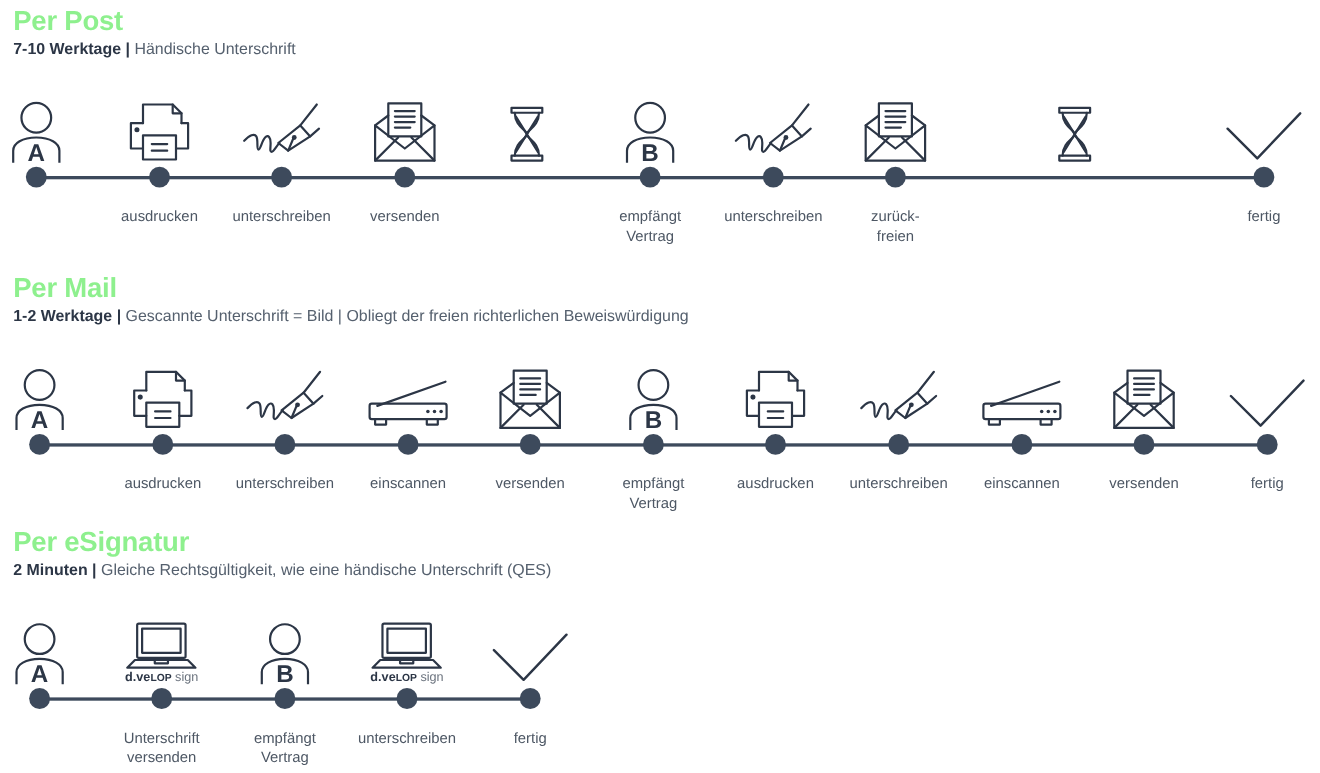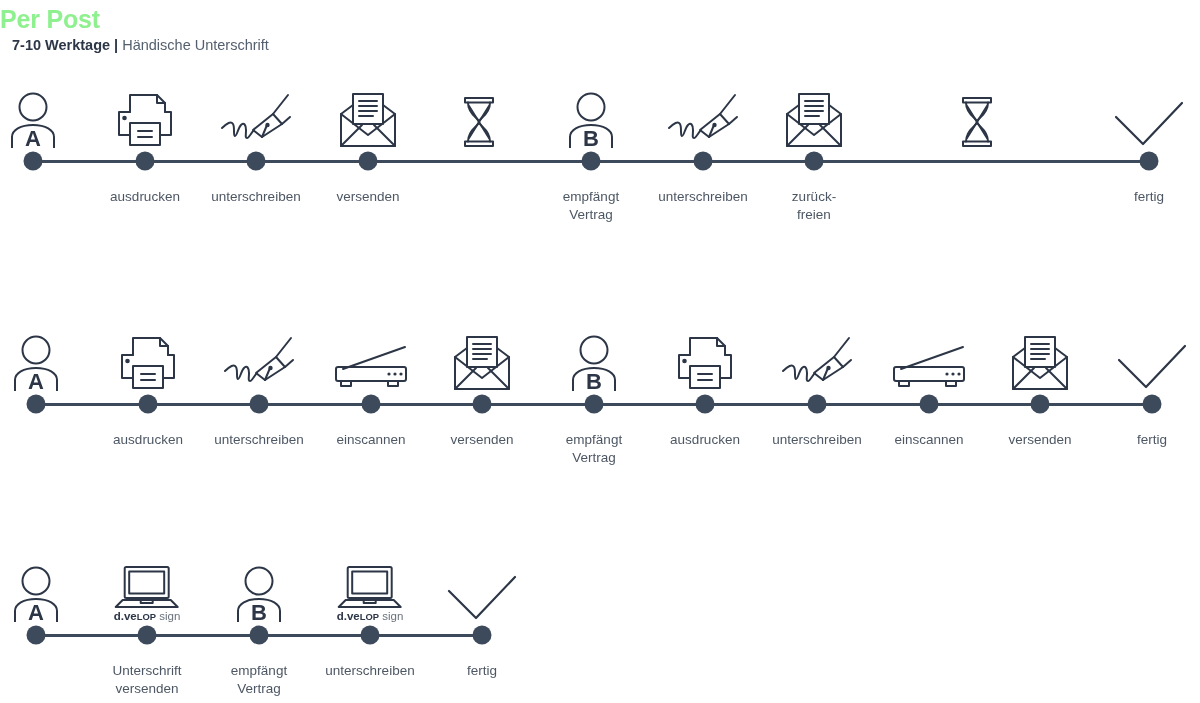--- a/index.html
+++ b/index.html
@@ -12,21 +12,21 @@
   }
   .page { position: relative; width: 1200px; height: 703px; }
 
   
   .section { position: absolute; left: 0; width: 1200px; }
   .sec-title {
     font-size: 25px;
     font-weight: bold;
     color: #8ef08e;
     letter-spacing: -0.2px;
-    margin: 0 0 4px 0;
+    margin: 0 0 4px 12px;
     line-height: 1.08;
   }
   .sec-sub {
     margin: 0 0 0 12px;
     font-size: 14.5px;
     color: #55606e;
     line-height: 1.2;
     white-space: nowrap;
   }
   .sec-sub b { color: #2c3646; font-weight: bold; }
@@ -202,20 +202,24 @@
     </div>
     <div class="icon-wrap" style="left: 1149px; top: 86px; height: 62px;">
       <span>
         <svg xmlns="http://www.w3.org/2000/svg" width="72" height="48" viewBox="0 0 72 48">
           <path fill="none" stroke="#2c3646" stroke-width="2.2" stroke-linecap="round" stroke-linejoin="round" d="M3 17 L30 44 L69 3"></path>
         </svg>
       </span>
     </div>
     <div class="dot" style="left: 1149px; top: 161px;"></div>
     <div class="node-label" style="left: 1149px; top: 188px;">fertig</div>
+    <div class="section" style="top: 249px;">
+      <div class="sec-title">Per Mail</div>
+      <div class="sec-sub"><b>1-2 Werktage</b> <span class="bar">|</span> <span>Gescannte Unterschrift = Bild | Obliegt der freien richterlichen Beweiswürdigung</span></div>
+    </div>
     <div class="rail" style="left: 36px; width: 1116px; top: 403px;"></div>
     <div class="icon-wrap" style="left: 36px; top: 329px; height: 62px;">
       <span>
         <svg xmlns="http://www.w3.org/2000/svg" width="54" height="56" viewBox="0 0 54 56">
           <circle fill="none" stroke="#2c3646" stroke-width="2" stroke-linecap="round" stroke-linejoin="round" cx="27" cy="15" r="13.5"></circle>
           <path fill="none" stroke="#2c3646" stroke-width="2" stroke-linecap="round" stroke-linejoin="round" d="M6 56 L6 45 C6 38 14.5 33 27 33 C39.5 33 48 38 48 45 L48 56"></path>
           <text x="27" y="54" text-anchor="middle" font-family="&quot;Liberation Sans&quot;, sans-serif" font-size="22" font-weight="bold" fill="#2c3646" stroke="none">A</text>
         </svg>
       </span>
     </div>
@@ -346,20 +350,24 @@
     <div class="node-label" style="left: 1040px; top: 431px;">versenden</div>
     <div class="icon-wrap" style="left: 1152px; top: 329px; height: 62px;">
       <span>
         <svg xmlns="http://www.w3.org/2000/svg" width="72" height="48" viewBox="0 0 72 48">
           <path fill="none" stroke="#2c3646" stroke-width="2.2" stroke-linecap="round" stroke-linejoin="round" d="M3 17 L30 44 L69 3"></path>
         </svg>
       </span>
     </div>
     <div class="dot" style="left: 1152px; top: 404px;"></div>
     <div class="node-label" style="left: 1152px; top: 431px;">fertig</div>
+    <div class="section" style="top: 480px;">
+      <div class="sec-title">Per eSignatur</div>
+      <div class="sec-sub"><b>2 Minuten</b> <span class="bar">|</span> <span>Gleiche Rechtsgültigkeit, wie eine händische Unterschrift (QES)</span></div>
+    </div>
     <div class="rail" style="left: 36px; width: 446px; top: 634px;"></div>
     <div class="icon-wrap" style="left: 36px; top: 560px; height: 62px;">
       <span>
         <svg xmlns="http://www.w3.org/2000/svg" width="54" height="56" viewBox="0 0 54 56">
           <circle fill="none" stroke="#2c3646" stroke-width="2" stroke-linecap="round" stroke-linejoin="round" cx="27" cy="15" r="13.5"></circle>
           <path fill="none" stroke="#2c3646" stroke-width="2" stroke-linecap="round" stroke-linejoin="round" d="M6 56 L6 45 C6 38 14.5 33 27 33 C39.5 33 48 38 48 45 L48 56"></path>
           <text x="27" y="54" text-anchor="middle" font-family="&quot;Liberation Sans&quot;, sans-serif" font-size="22" font-weight="bold" fill="#2c3646" stroke="none">A</text>
         </svg>
       </span>
     </div>

